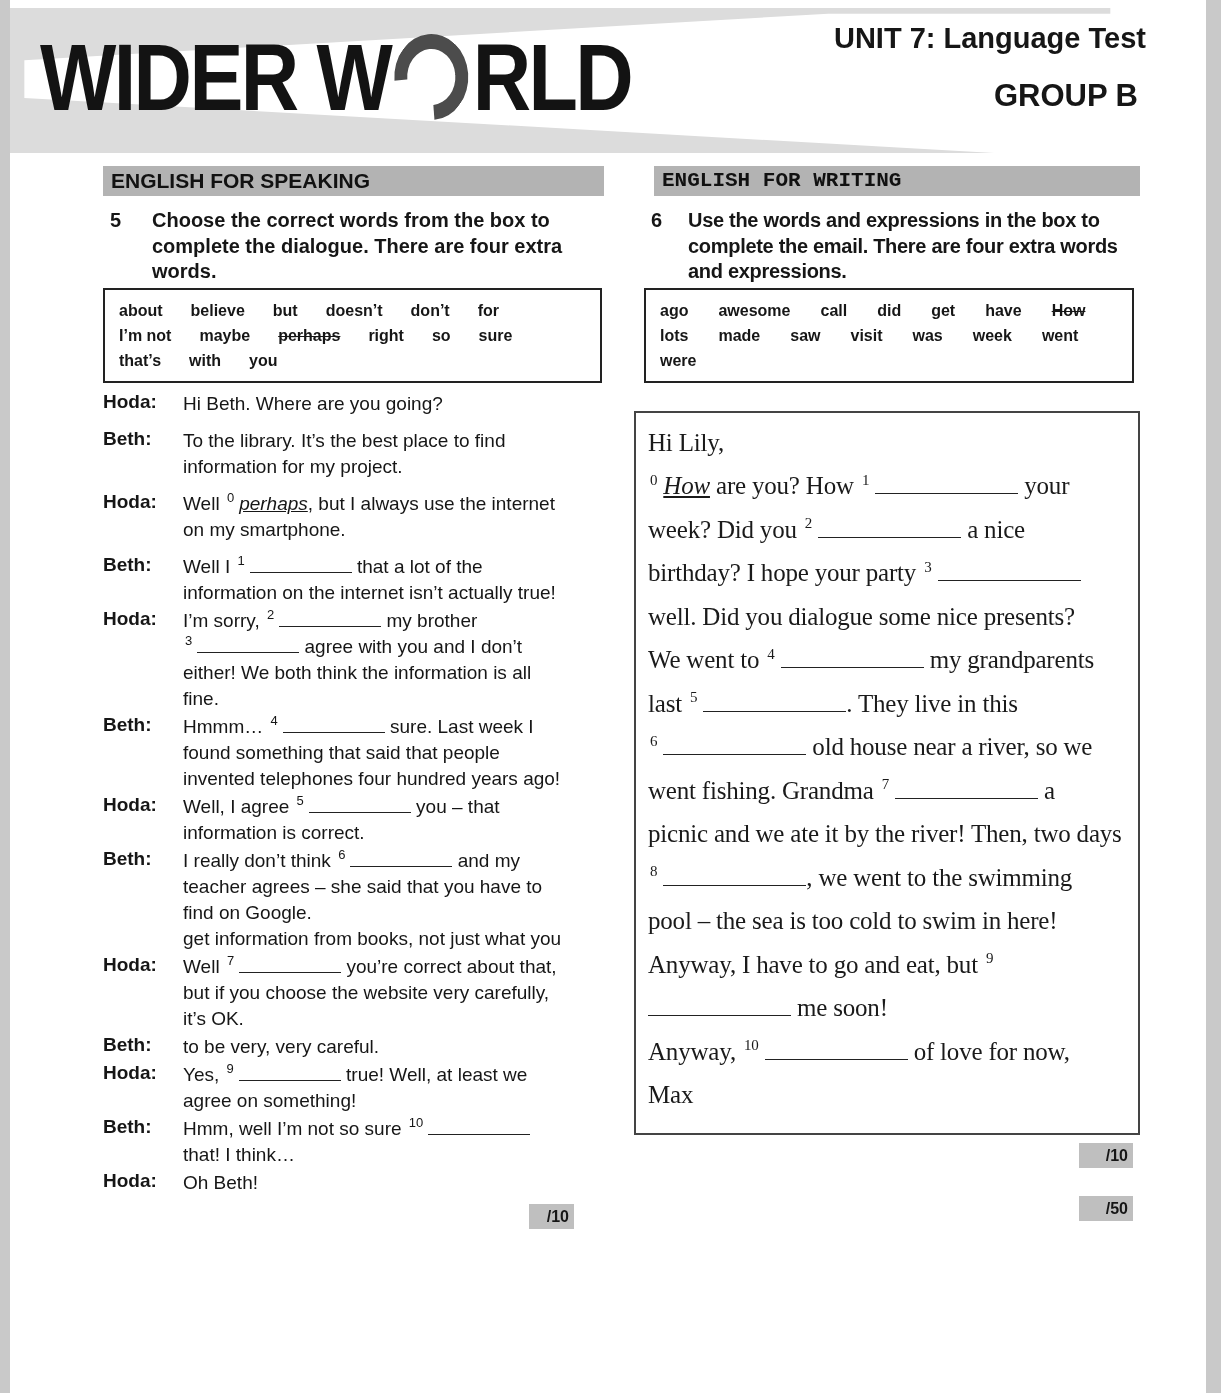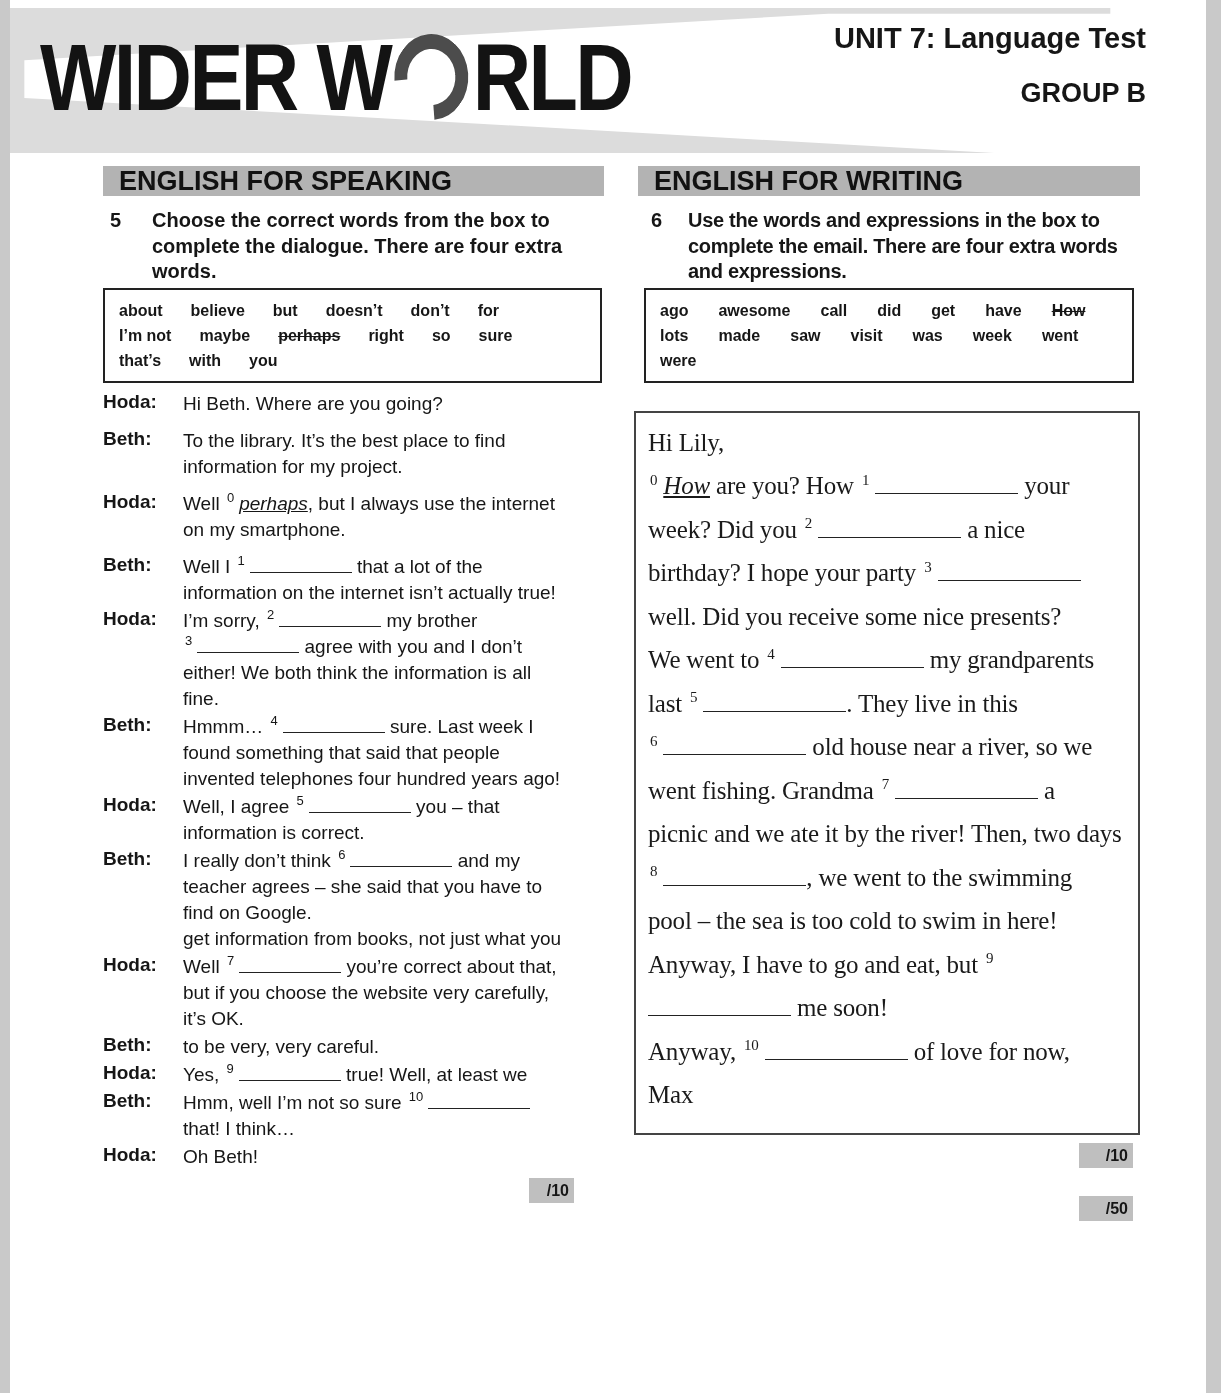--- a/index.html
+++ b/index.html
@@ -13,28 +13,28 @@
 
   
   .band{position:absolute;left:10px;top:8px;width:1196px;height:145px;background:#dcdcdc;}
   .wedge{position:absolute;left:0;top:0;width:100%;height:100%;background:#ffffff;
     clip-path:polygon(1.2% 36%,68.4% 4%,92% 4%,92% 0%,100% 0%,100% 100%,82.3% 100%,1.2% 62%);}
   .logo{position:absolute;left:30px;top:20px;font-weight:900;font-size:94px;line-height:100px;
     letter-spacing:-3px;transform:scaleX(.86);transform-origin:left top;white-space:nowrap;color:#131313;}
   .o-arc{display:inline-block;width:56px;height:56px;border:15px solid #4c4c4c;border-left-color:transparent;
     border-radius:50%;transform:rotate(-50deg);vertical-align:-10px;margin:0 5px;}
   .unit{position:absolute;top:14px;right:60px;font-size:29px;font-weight:bold;}
-  .grp{position:absolute;top:70px;right:60px;font-size:27px;font-weight:bold;}
+  .grp{position:absolute;top:70px;right:68px;font-size:31px;font-weight:bold;}
 
   
   .col{position:absolute;top:166px;}
   .col-left{left:103px;width:501px;}
   .col-right{left:634px;width:506px;}
-  .secbar{background:#b3b3b3;height:30px;line-height:30px;padding-left:16px;font-weight:bold;font-size:27px;color:#111;}
-  .col-right .secbar{margin-left:4px;}
+  .secbar{background:#b3b3b3;height:30px;line-height:30px;padding-left:8px;font-weight:bold;font-size:21px;color:#111;}
+  .col-right .secbar{margin-left:20px;font-family:Liberation Mono, monospace;}
 
   .instr{display:flex;margin-top:12px;font-weight:bold;font-size:20px;line-height:25.5px;}
   .instr .num{flex:0 0 49px;padding-left:7px;box-sizing:border-box;}
   .col-right .instr .num{flex:0 0 54px;padding-left:17px;}
   .instr .itext{flex:1;}
   .col-right .instr .itext{letter-spacing:-.3px;}
 
   .wordbox{border:2px solid #222;margin-top:3px;padding:8px 14px;font-weight:bold;font-size:16px;}
   .col-left .wordbox{width:467px;}
   .col-right .wordbox{margin-left:10px;width:458px;}
@@ -170,20 +170,21 @@
           <div class="drow">
             <div class="dspeaker">Beth:</div>
             <div class="dlines">
               <div class="dline">to be very, very careful.</div>
             </div>
           </div>
           <div class="drow">
             <div class="dspeaker">Hoda:</div>
             <div class="dlines">
               <div class="dline">Yes, <sup class="sp">9</sup><span class="blank"></span> true! Well, at least we</div>
+              <div class="dline">agree on something!</div>
             </div>
           </div>
           <div class="drow">
             <div class="dspeaker">Beth:</div>
             <div class="dlines">
               <div class="dline">Hmm, well I’m not so sure <sup class="sp">10</sup><span class="blank"></span></div>
               <div class="dline">that! I think…</div>
             </div>
           </div>
           <div class="drow">
@@ -205,21 +206,21 @@
       <div class="wordbox">
           <div class="wb-line"><span class="wb-word">ago</span><span class="wb-word">awesome</span><span class="wb-word">call</span><span class="wb-word">did</span><span class="wb-word">get</span><span class="wb-word">have</span><span class="wb-word struck">How</span></div>
           <div class="wb-line"><span class="wb-word">lots</span><span class="wb-word">made</span><span class="wb-word">saw</span><span class="wb-word">visit</span><span class="wb-word">was</span><span class="wb-word">week</span><span class="wb-word">went</span></div>
           <div class="wb-line"><span class="wb-word">were</span></div>
         </div>
       <div class="emailbox">
           <div class="eline">Hi Lily,</div>
           <div class="eline"><sup class="sp">0</sup><span class="ans">How</span> are you? How <sup class="sp">1</sup><span class="blank"></span> your</div>
           <div class="eline">week? Did you <sup class="sp">2</sup><span class="blank"></span> a nice</div>
           <div class="eline">birthday? I hope your party <sup class="sp">3</sup><span class="blank"></span></div>
-          <div class="eline">well. Did you receive some nice presents?</div>
+          <div class="eline">well. Did you dialogue some nice presents?</div>
           <div class="eline">We went to <sup class="sp">4</sup><span class="blank"></span> my grandparents</div>
           <div class="eline">last <sup class="sp">5</sup><span class="blank"></span>. They live in this</div>
           <div class="eline"><sup class="sp">6</sup><span class="blank"></span> old house near a river, so we</div>
           <div class="eline">went fishing. Grandma <sup class="sp">7</sup><span class="blank"></span> a</div>
           <div class="eline">picnic and we ate it by the river! Then, two days</div>
           <div class="eline"><sup class="sp">8</sup><span class="blank"></span>, we went to the swimming</div>
           <div class="eline">pool – the sea is too cold to swim in here!</div>
           <div class="eline">Anyway, I have to go and eat, but <sup class="sp">9</sup></div>
           <div class="eline"><span class="blank"></span> me soon!</div>
           <div class="eline">Anyway, <sup class="sp">10</sup><span class="blank"></span> of love for now,</div>

